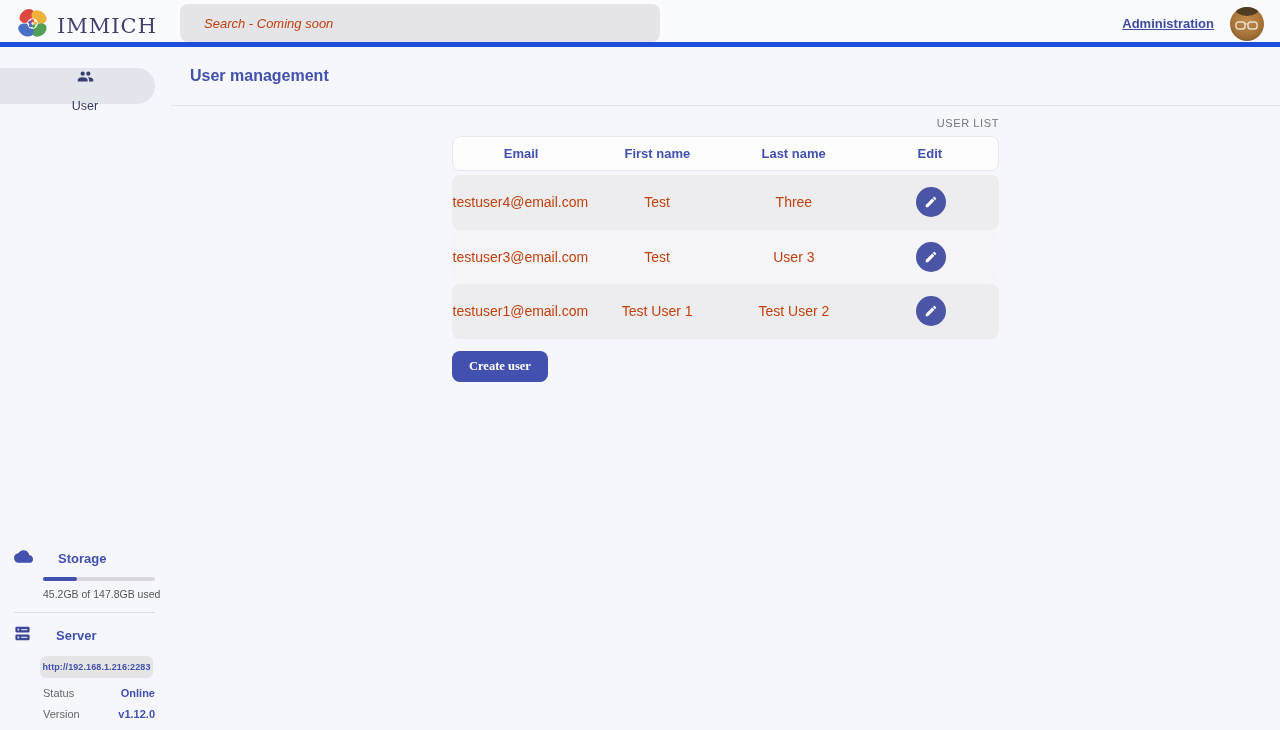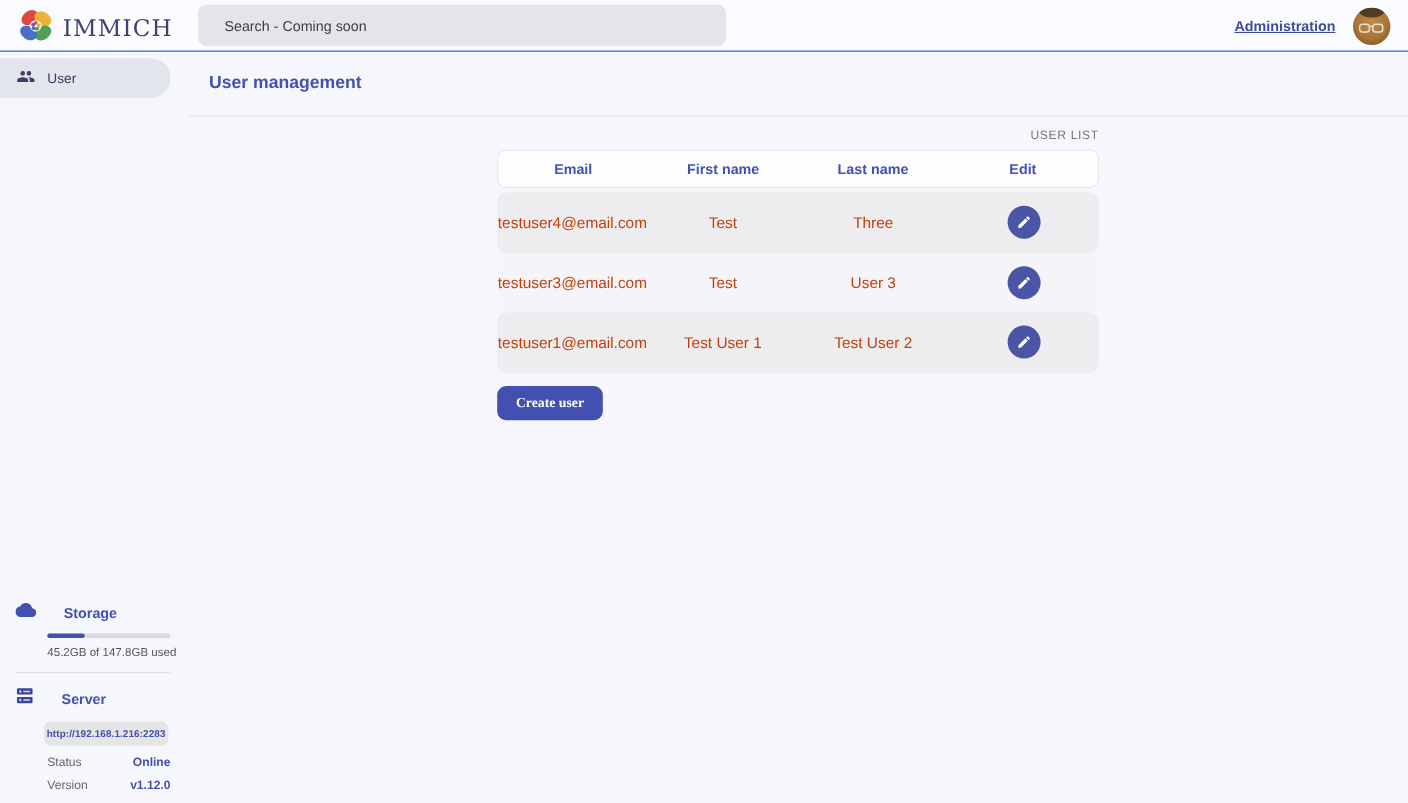--- a/index.html
+++ b/index.html
@@ -6,54 +6,54 @@
   html,body { width:1280px; height:730px; }
   body {
     font-family:"Liberation Sans", sans-serif;
     background:#f6f7fc;
     color:#55555e;
     overflow:hidden;
   }
   
   .topbar {
     position:relative; height:47px; background:#fafbfe;
-    border-bottom:1px solid #1d4ed8;
+    border-bottom:5px solid #1d4ed8;
   }
   .logo { position:absolute; left:16px; top:7px; display:flex; align-items:center; gap:8px; cursor:pointer; }
   .logo-word {
     font-family:"DejaVu Serif", serif; font-size:21px; letter-spacing:1px;
     color:#43406e; font-weight:500;
   }
   .searchbar {
     position:absolute; left:180px; top:4px; width:480px; height:38px;
     background:#e4e4e9; border-radius:8px; display:flex; align-items:center;
     padding-left:24px; cursor:text;
   }
-  .searchbar span { font-size:13px; color:#404040; }
+  .searchbar span { font-size:13px; color:#c2410c;font-style:italic; }
   .topbar-right { position:absolute; right:16px; top:0; height:47px; display:flex; align-items:center; gap:16px; }
   .admin-link { font-size:13px; font-weight:700; color:#3d4a9f; text-decoration:underline; cursor:pointer; }
   .avatar {
     width:34px; height:34px; border-radius:50%; overflow:hidden; cursor:pointer;
     background:radial-gradient(circle at 50% 40%, #c08b4a 0%, #a87438 55%, #6b4a20 100%);
     position:relative;
   }
   .avatar:before { 
     content:""; position:absolute; left:4px; right:4px; top:0; height:9px;
     background:#3a2d1c; border-radius:0 0 50% 50% / 0 0 100% 100%; opacity:.8;
   }
   .avatar .glasses { position:absolute; left:5px; top:14px; }
   
   .body-row { display:flex; height:683px; position:relative; }
   .sidebar { width:171px; position:relative; flex-shrink:0; }
   .main { flex:1; position:relative; }
   
   .nav-item {
-    margin-top:6px; height:36px; width:155px; border-radius:0 18px 18px 0;
+    margin-top:21px; height:36px; width:155px; border-radius:0 18px 18px 0;
     background:#e3e5ec; display:flex; align-items:center; gap:11px;
-    padding-left:15px; cursor:pointer;
+    padding-left:15px; cursor:pointer;flex-direction:column;
   }
   .nav-item span { font-size:12.5px; font-weight:500; color:#363a63; }
   
   .sidebar-bottom { position:absolute; left:0; bottom:10px; width:171px; }
   .sb-row { display:flex; align-items:center; gap:25px; padding-left:14px; }
   .sb-title { font-size:13px; font-weight:700; color:#4250af; }
   .progress-track {
     margin:7px 0 0 43px; width:112px; height:4px; border-radius:2px; background:#d8d8de;
   }
   .progress-fill { width:30.6%; height:4px; border-radius:2px; background:#4250af; }

